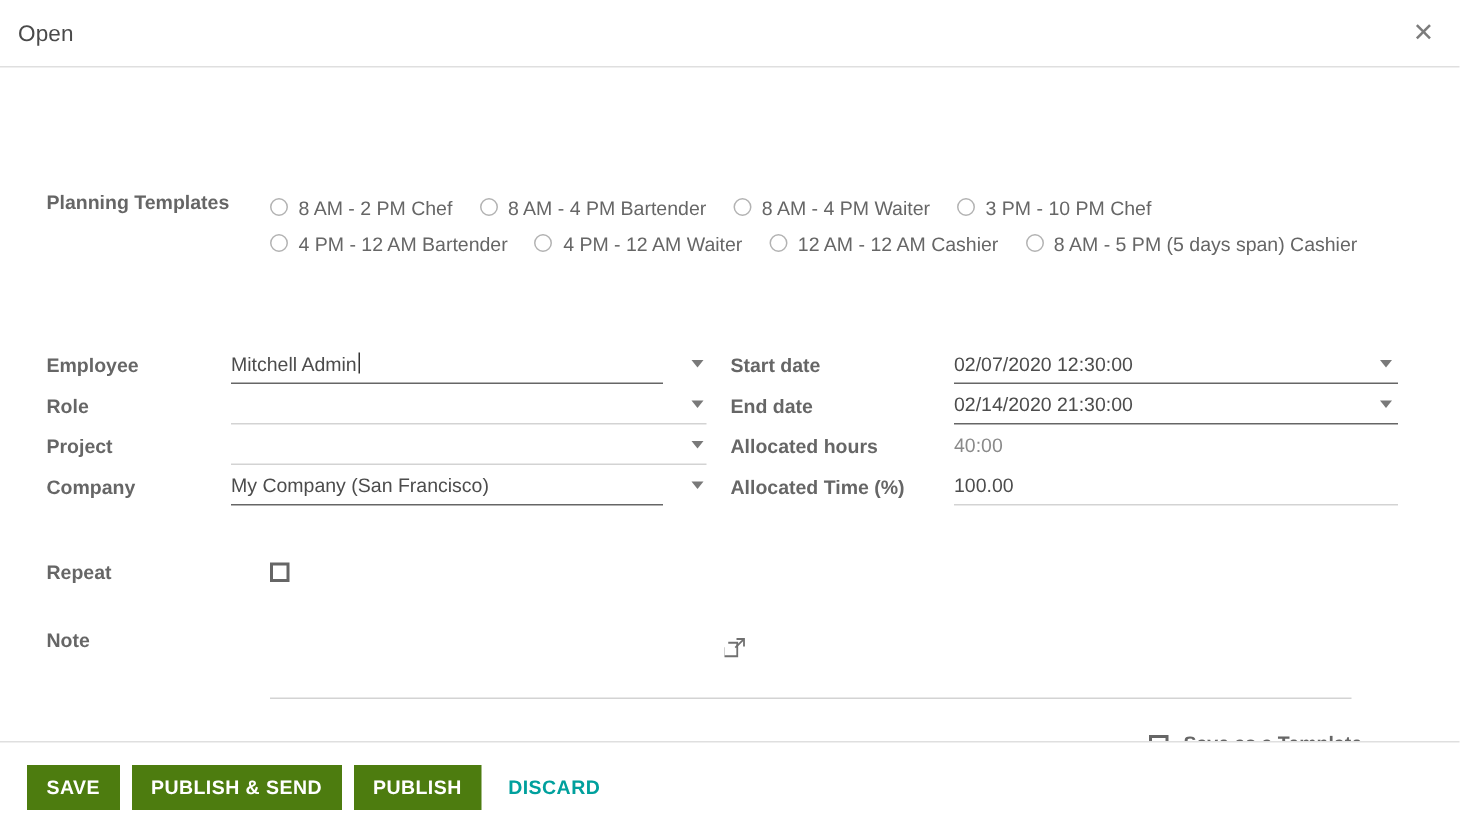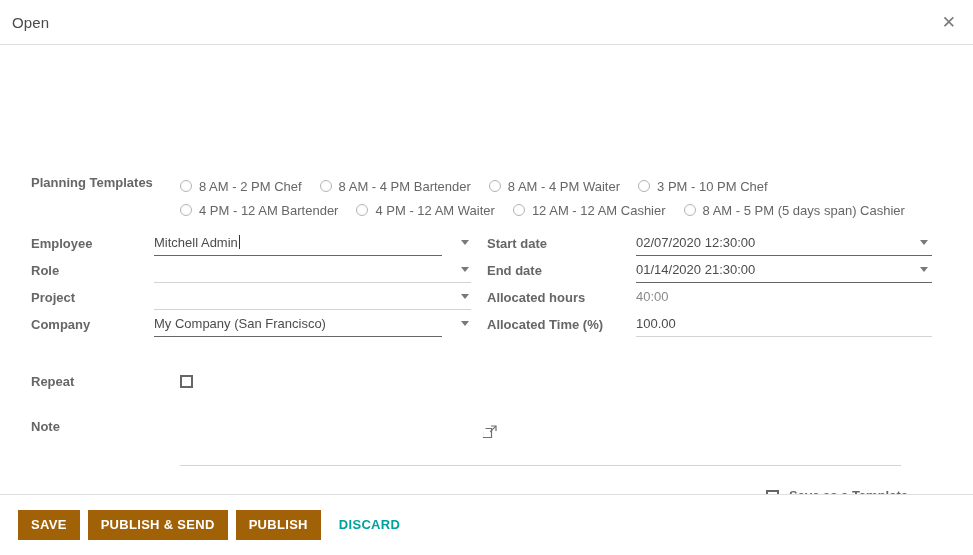--- a/index.html
+++ b/index.html
@@ -56,21 +56,20 @@
     color: #666666;
     font-size: 13px;
     white-space: nowrap;
   }
 
   
   .tpl-block {
     position: absolute;
     left: 31px; top: 81px;
     width: 900px;
-    margin-top: 48px;
   }
   .tpl-label {
     position: absolute;
     left: 0; top: 1px;
   }
   .tpl-options {
     margin-left: 149px;
     display: flex;
     flex-wrap: wrap;
     width: 760px;
@@ -256,21 +255,21 @@
     border: none;
     cursor: pointer;
     font-family: "Liberation Sans", sans-serif;
     font-size: 13px;
     font-weight: bold;
     letter-spacing: .3px;
     padding: 8px 13px;
     line-height: 14px;
   }
   .btn-primary {
-    background: #a16207;
+    background: #4d7c0f;
     color: #ffffff;
   }
   .btn-link {
     background: transparent;
     color: #00a09d;
     padding: 8px 10px;
   }
 </style>
 </head>
 <body>
@@ -375,21 +374,21 @@
       <div class="form-label">Start date</div>
       <div class="fval uline-dark">
         <span class="txt">02/07/2020 12:30:00</span>
         <span class="dd-caret"></span>
       </div>
     </div>
 
     <div class="frow">
       <div class="form-label">End date</div>
       <div class="fval uline-dark">
-        <span class="txt">01/14/2020 21:30:00</span>
+        <span class="txt">02/14/2020 21:30:00</span>
         <span class="dd-caret"></span>
       </div>
     </div>
 
     <div class="frow">
       <div class="form-label">Allocated hours</div>
       <div class="fval">
         <span class="txt muted">40:00</span>
       </div>
     </div>

